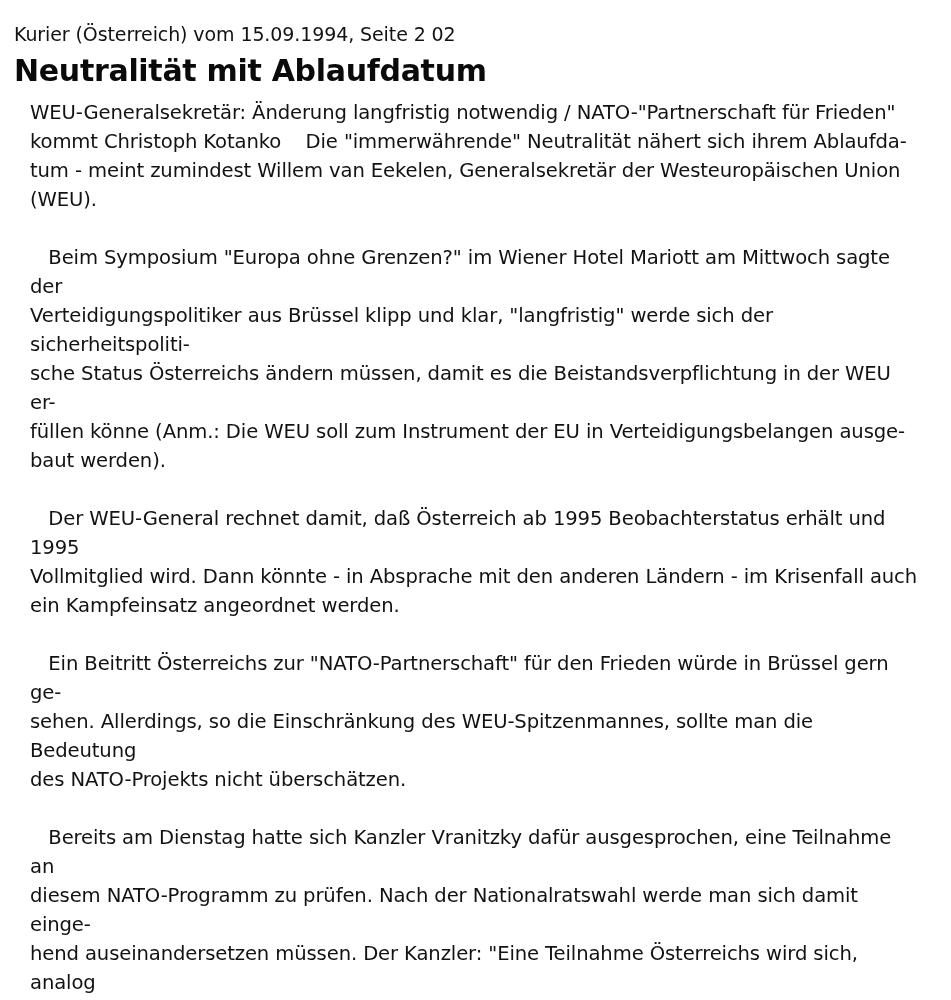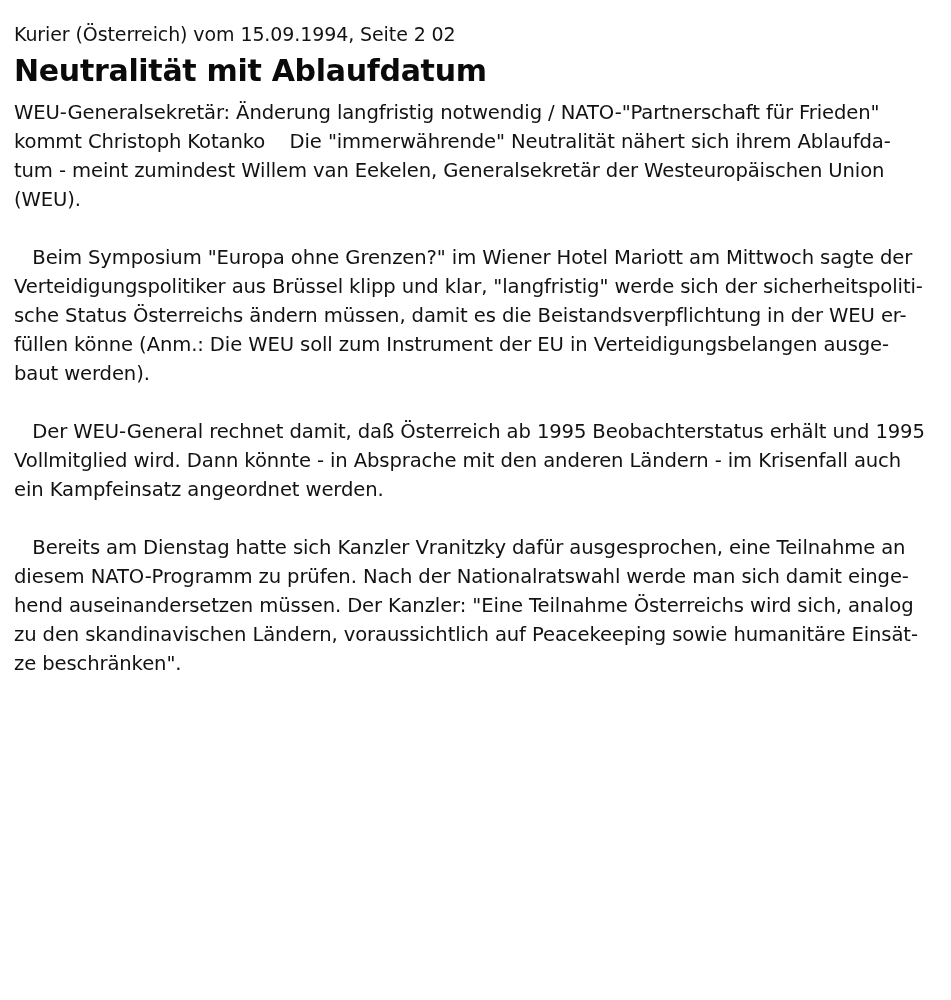--- a/index.html
+++ b/index.html
@@ -45,21 +45,21 @@
 
   
   .article-body {
     font-size: 19.6px;
     line-height: 29px;
     color: #121212;
     letter-spacing: -0.12px;
   }
 
   .para {
-    margin: 0;
+    margin: 16px;
     white-space: pre-wrap;
     word-break: normal;
   }
 
   
   .para + .para {
     margin-top: 29px;
   }
 
   
@@ -82,20 +82,23 @@
 tum - meint zumindest Willem van Eekelen, Generalsekretär der Westeuropäischen Union
 (WEU).</p>
     <p class="para">   Beim Symposium "Europa ohne Grenzen?" im Wiener Hotel Mariott am Mittwoch sagte der
 Verteidigungspolitiker aus Brüssel klipp und klar, "langfristig" werde sich der sicherheitspoliti-
 sche Status Österreichs ändern müssen, damit es die Beistandsverpflichtung in der WEU er-
 füllen könne (Anm.: Die WEU soll zum Instrument der EU in Verteidigungsbelangen ausge-
 baut werden).</p>
     <p class="para">   Der WEU-General rechnet damit, daß Österreich ab 1995 Beobachterstatus erhält und 1995
 Vollmitglied wird. Dann könnte - in Absprache mit den anderen Ländern - im Krisenfall auch
 ein Kampfeinsatz angeordnet werden.</p>
+    <p class="para">   Ein Beitritt Österreichs zur "NATO-Partnerschaft" für den Frieden würde in Brüssel gern ge-
+sehen. Allerdings, so die Einschränkung des WEU-Spitzenmannes, sollte man die Bedeutung
+des NATO-Projekts nicht überschätzen.</p>
     <p class="para">   Bereits am Dienstag hatte sich Kanzler Vranitzky dafür ausgesprochen, eine Teilnahme an
 diesem NATO-Programm zu prüfen. Nach der Nationalratswahl werde man sich damit einge-
 hend auseinandersetzen müssen. Der Kanzler: "Eine Teilnahme Österreichs wird sich, analog
 zu den skandinavischen Ländern, voraussichtlich auf Peacekeeping sowie humanitäre Einsät-
 ze beschränken".</p>
   </div>
 
 </div>
 
 </body></html>

